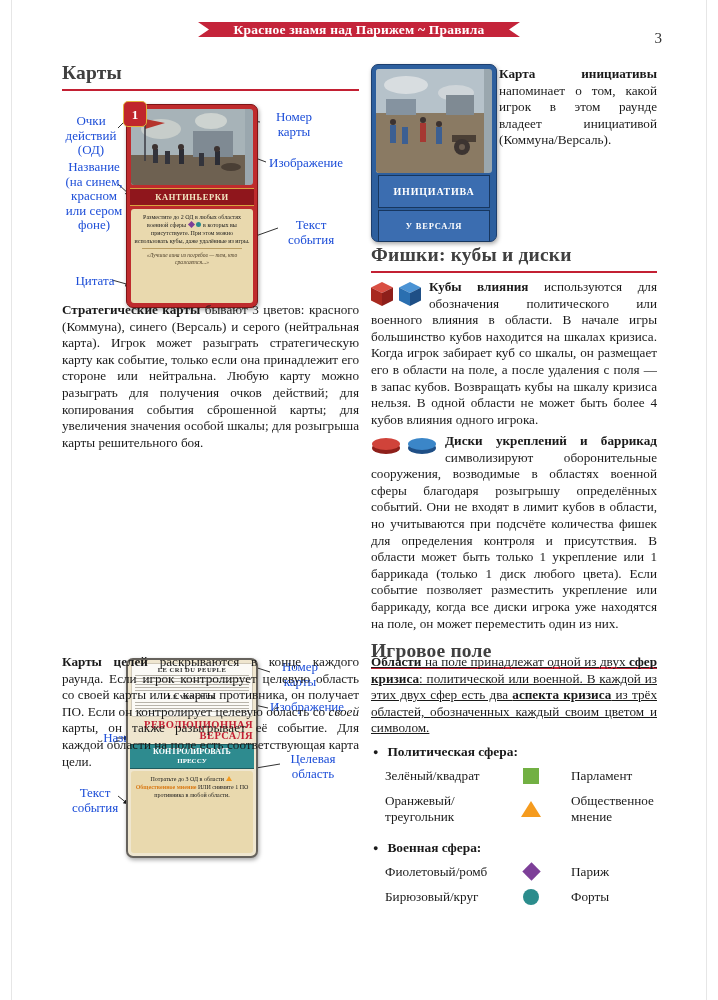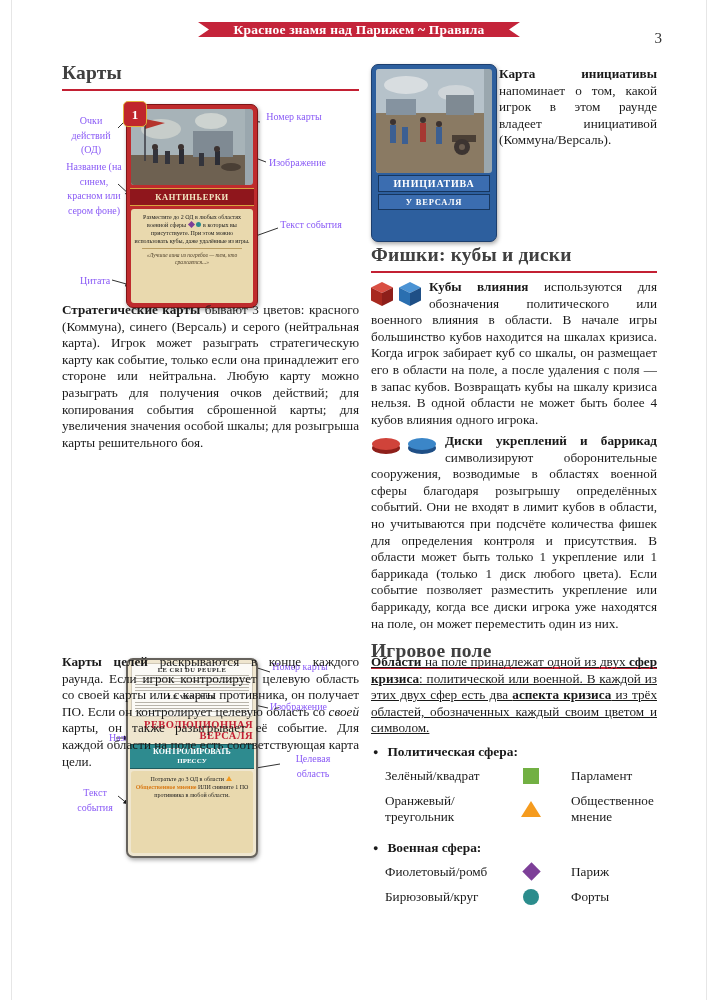--- a/index.html
+++ b/index.html
@@ -23,21 +23,21 @@
   h2{margin:0;font-size:19.5px;font-weight:bold;color:#404040;letter-spacing:.2px;font-family:"Liberation Serif",serif;}
   .rule{height:2px;background:#c32033;margin-top:5px;}
 
   p.body{margin:0;font-size:13.2px;line-height:16.6px;text-align:justify;}
   p.body b{font-weight:bold;}
   .it{font-style:italic;}
 
   
   .fig{position:relative;}
   .fig svg.lines{position:absolute;left:0;top:0;pointer-events:none;}
-  .lbl{position:absolute;font-size:10px;line-height:14.5px;text-align:center;color:#8b5cf6;}
+  .lbl{position:absolute;font-size:13px;line-height:14.5px;text-align:center;color:#1d4ed8;}
 
   
   .card{position:absolute;display:flex;flex-direction:column;border-radius:7px;
         box-shadow:1px 2px 4px rgba(0,0,0,.35);}
   .card-red{background:#bf2b2d;border:1px solid #7e1416;padding:4px;}
   .card-gray{background:#efe6cf;border:2px solid #66625c;padding:3px;}
   .card-blue{background:#2d5f9e;border:1px solid #1d3f6e;padding:4px;}
 
   .badge{position:absolute;left:-4px;top:-4px;width:22px;height:24px;background:#c0262c;
          border:1px solid #e3b23c;border-radius:5px;color:#fff;font-weight:bold;font-size:13px;
@@ -60,21 +60,21 @@
   .masthead{font-size:6.5px;font-weight:bold;text-align:center;letter-spacing:.5px;color:#2b2b2b;}
   .newslines{height:16px;margin:2px 1px;background:repeating-linear-gradient(#b8b4aa 0 1px,transparent 1px 3px);}
   .newslines.sm{height:10px;}
   .c2title{padding:2px 0 1px;text-align:right;color:#c32033;font-weight:bold;font-size:10.5px;line-height:11px;letter-spacing:.4px;}
   .c2band{background:#2e8b8f;border-top:1px solid #1d5c5f;border-bottom:1px solid #1d5c5f;color:#fff;
           text-align:center;font-weight:bold;font-size:7px;line-height:8.5px;padding:3px 0;margin:2px -1px;}
   .c2band .b1{font-size:8px;}
 
   
   .iband{background:#3b6db0;border:1px solid #17365e;color:#fff;text-align:center;font-weight:bold;
-         letter-spacing:.8px;margin:2px 2px 0;padding:2px 0;}
+         letter-spacing:.8px;margin:2px 2px 0;padding:10px 0;}
   .iband.b1{font-size:10px;}
   .iband.b2{font-size:8.5px;text-align:center;}
 
   
   .float-icons{float:left;display:flex;gap:6px;align-items:flex-start;margin:3px 8px 2px 0;}
 
   
   .leg-title{display:flex;align-items:center;font-size:13.4px;font-weight:bold;margin:0 0 8px;}
   .leg-title::before{content:"●";font-size:9px;margin:0 9px 0 2px;}
   .leg-row{display:grid;grid-template-columns:118px 56px auto;align-items:center;

